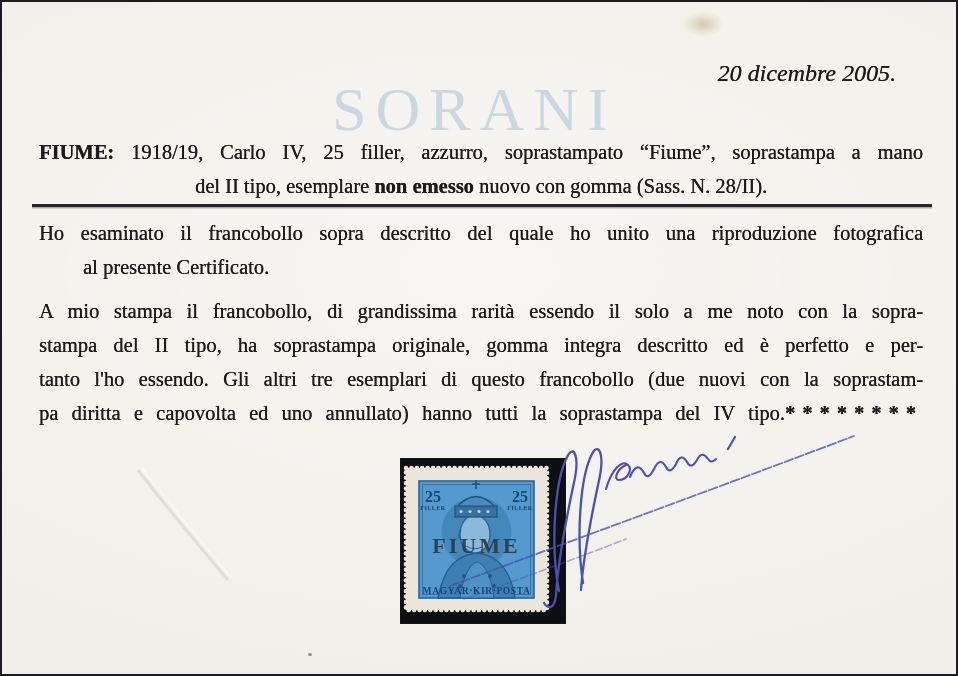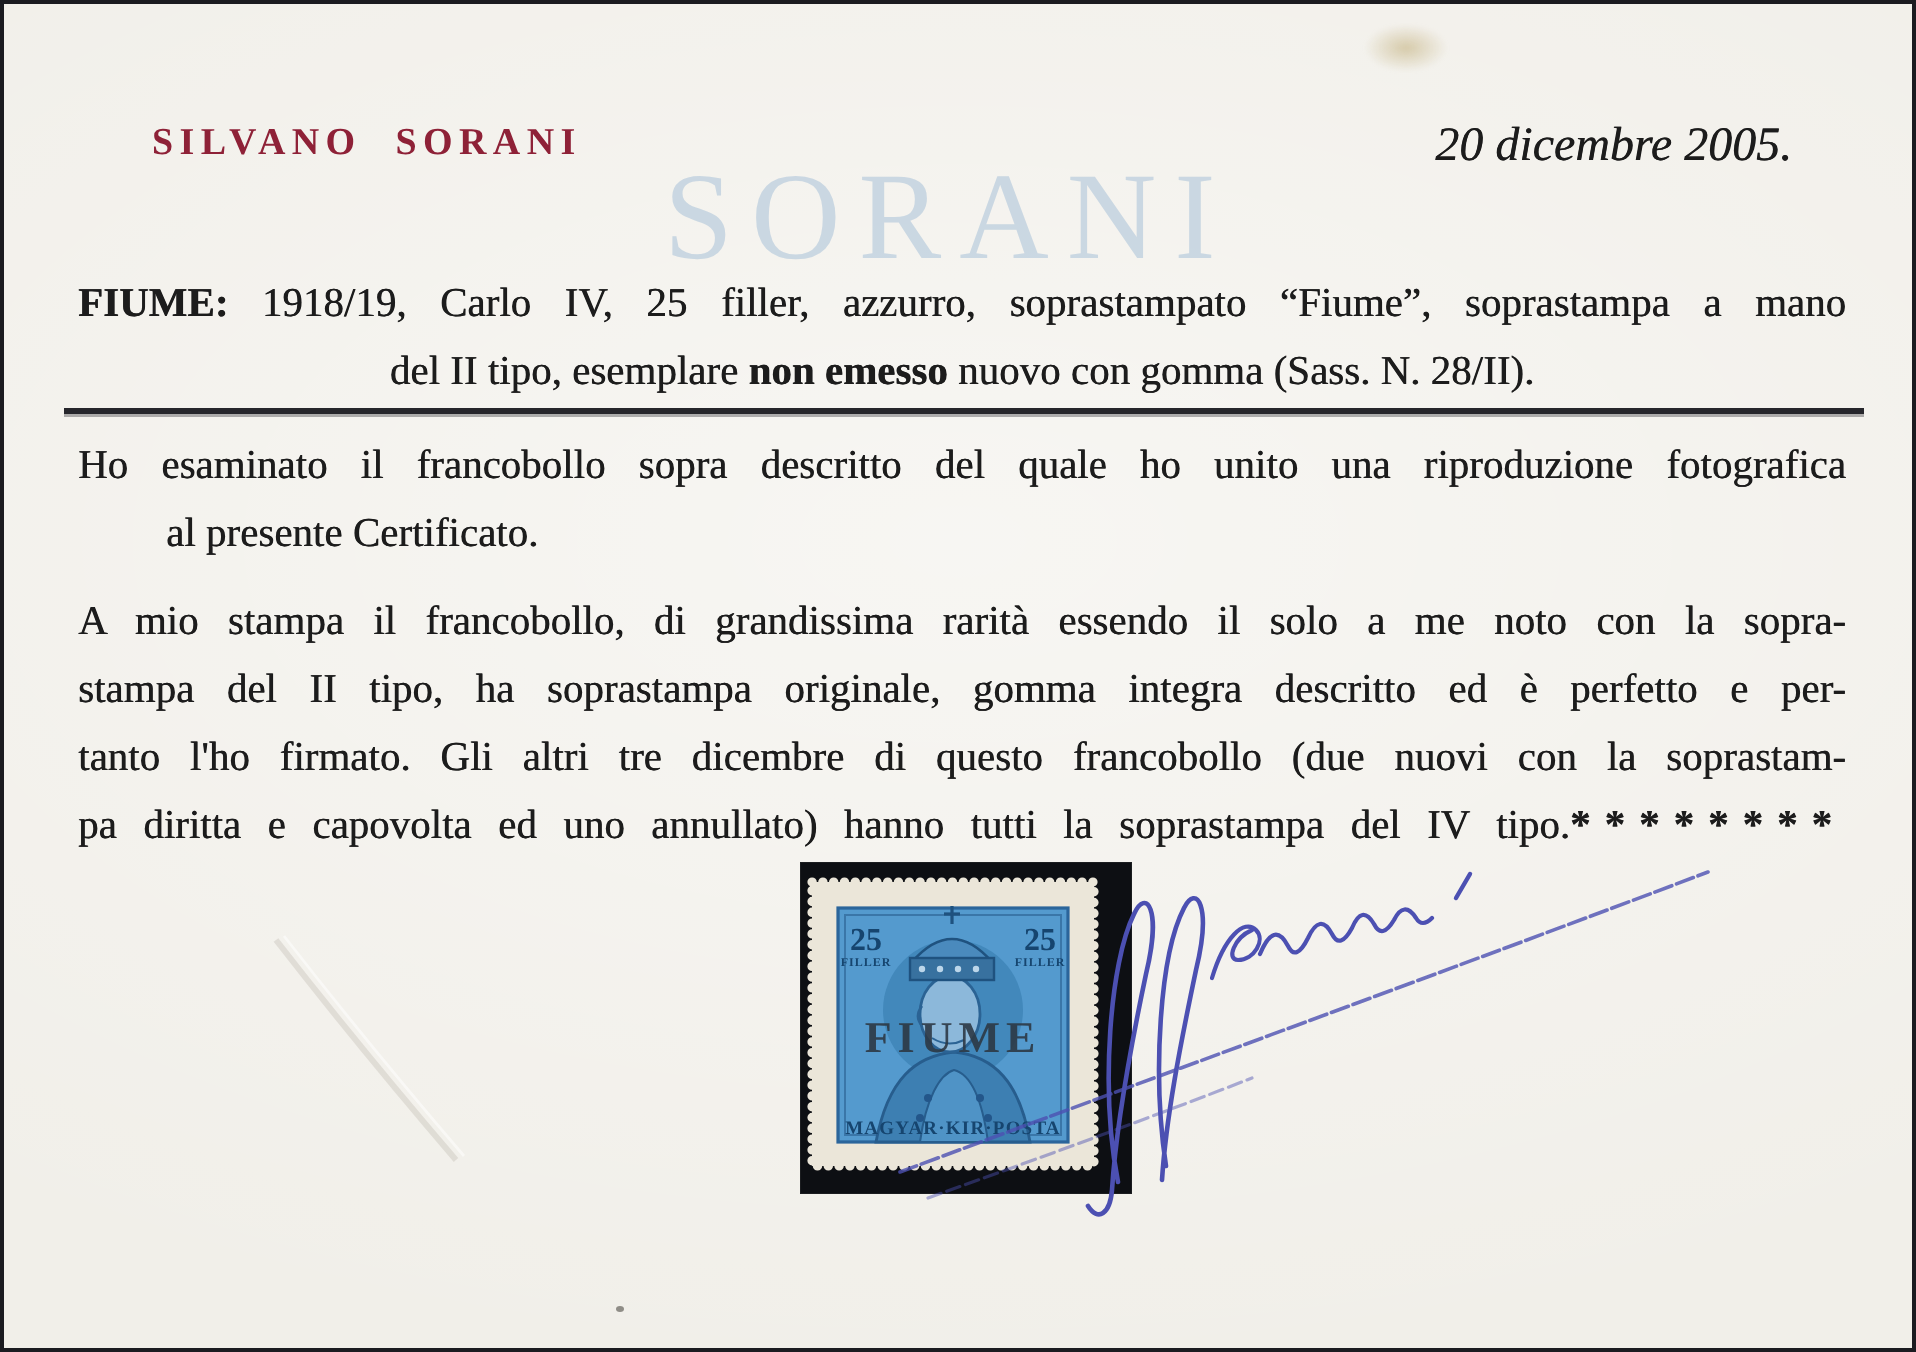--- a/index.html
+++ b/index.html
@@ -59,21 +59,21 @@
   .line.center{text-align:center;text-align-last:center;}
   .line.left{text-align:left;text-align-last:left;margin-left:44px;}
   .b{font-weight:700;}
   .stars{letter-spacing:7px;font-weight:700;}
   .rule{
     left:30px;top:202px;width:900px;height:2.5px;
     background:#26262b;z-index:2;
     box-shadow:0 1.5px 0 rgba(38,38,43,.35);
   }
   
-  .stamp-wrap{left:398px;top:429px;width:166px;height:166px;z-index:3;}
+  .stamp-wrap{left:398px;top:456px;width:166px;height:166px;z-index:3;}
   .sig-wrap{left:428px;top:421px;width:446px;height:200px;z-index:4;pointer-events:none;}
   .crease-wrap{left:118px;top:452px;width:140px;height:150px;z-index:1;}
   .stain{
     left:680px;top:10px;width:42px;height:24px;
     background:radial-gradient(ellipse at center, rgba(190,170,115,.55), rgba(190,170,115,0) 70%);
     border-radius:50%;filter:blur(1px);z-index:1;
   }
   .speck{
     left:306px;top:651px;width:4px;height:3px;border-radius:50%;
     background:rgba(90,88,82,.65);z-index:1;
@@ -89,39 +89,38 @@
 
   <div class="abs stain"></div>
   <div class="abs speck"></div>
   <div class="abs crease-wrap">
     <svg width="140" height="150" viewBox="0 0 140 150">
       <path d="M 18 16 Q 60 70 108 126" fill="none" stroke="rgba(110,100,82,.14)" stroke-width="3"></path>
       <path d="M 22 14 Q 64 68 112 124" fill="none" stroke="rgba(255,255,255,.5)" stroke-width="1.4"></path>
     </svg>
   </div>
 
-  <div class="abs header-name">SILVANO SORANI</div>
   <div class="abs date-line">20 dicembre 2005.</div>
 
   <div class="abs textblock para1">
     <div class="line"><span class="b">FIUME:</span><span> 1918/19, Carlo IV, 25 filler, azzurro, soprastampato “Fiume”, soprastampa a mano</span></div>
     <div class="line center"><span>del II tipo, esemplare </span><span class="b">non emesso</span><span> nuovo con gomma (Sass. N. 28/II).</span></div>
   </div>
 
   <div class="abs rule"></div>
 
   <div class="abs textblock exam">
     <div class="line">Ho esaminato il francobollo sopra descritto del quale ho unito una riproduzione fotografica</div>
     <div class="line left">al presente Certificato.</div>
   </div>
 
   <div class="abs textblock opinion">
     <div class="line">A mio stampa il francobollo, di grandissima rarità essendo il solo a me noto con la sopra-</div>
     <div class="line">stampa del II tipo, ha soprastampa originale, gomma integra descritto ed è perfetto e per-</div>
-    <div class="line">tanto l'ho firmato. Gli altri tre dicembre di questo francobollo (due nuovi con la soprastam-</div>
+    <div class="line">tanto l'ho essendo. Gli altri tre esemplari di questo francobollo (due nuovi con la soprastam-</div>
     <div class="line"><span>pa diritta e capovolta ed uno annullato) hanno tutti la soprastampa del IV tipo.</span><span class="stars">********</span></div>
   </div>
 
   <div class="abs stamp-wrap">
     <svg width="166" height="166" viewBox="0 0 166 166">
 
       <rect x="0" y="0" width="166" height="166" fill="#0d0f13"></rect>
       <rect x="0" y="0" width="166" height="166" fill="none" stroke="rgba(255,255,255,.06)" stroke-width="1"></rect>
 
       <rect x="6" y="10" width="141" height="142" fill="#ebe6d9" stroke="#ebe6d9" stroke-width="4.6" stroke-dasharray="0.1 5.3" stroke-linecap="round"></rect>

